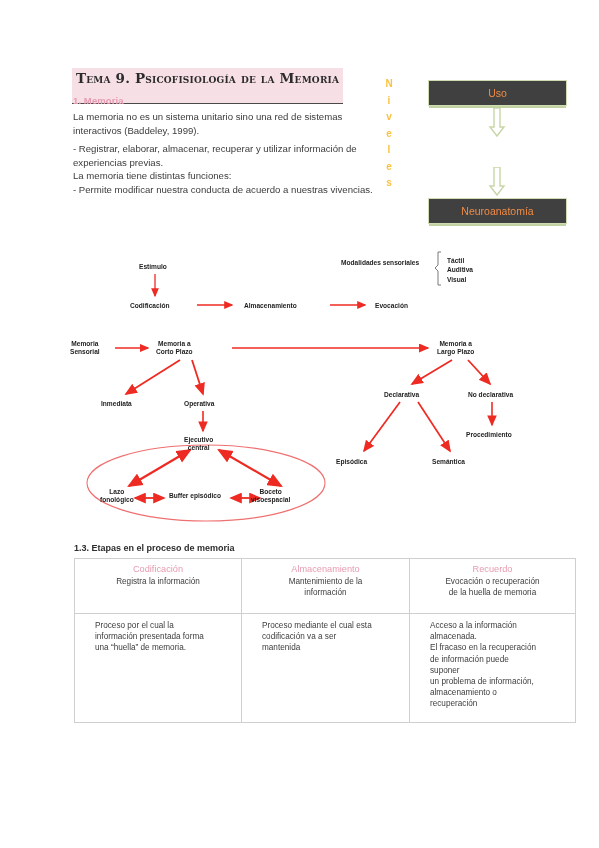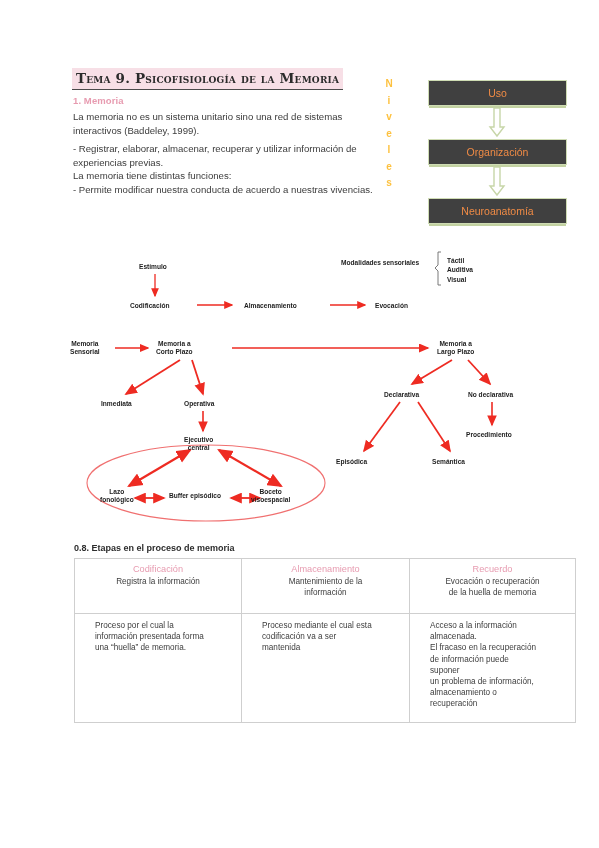--- a/index.html
+++ b/index.html
@@ -9,21 +9,21 @@
     color:#3b3b3b;
   }
   .page{position:absolute;inset:0;background:#fff;}
 
   
   #doc-title{
     position:absolute;left:72px;top:68px;
     font-family:"DejaVu Serif",serif;
     font-size:13.5px;font-weight:700;letter-spacing:.2px;
     color:#2b2b2b;background:#f7dfe6;
-    padding:2px 4px 3px 4px;
+    padding:2px 4px 17px 4px;
     border-bottom:1.3px solid #4a4a4a;
     font-variant:small-caps;
     white-space:nowrap;
   }
 
   
   #sec-heading{
     position:absolute;left:73px;top:95px;
     font-size:9.5px;font-weight:700;color:#e79bb0;letter-spacing:.1px;
   }
@@ -144,23 +144,20 @@
     </div>
 
     <div class="lvl-box" id="lvl-box-0">
       <span class="lvl-label">Uso</span>
     </div>
 
     <svg class="lvl-arrow" id="lvl-arrow-0" viewBox="0 0 18 30">
       <polygon points="6,0 12,0 12,19 16,19 9,28 2,19 6,19" fill="#ffffff" stroke="#c7d6a8" stroke-width="1.4"></polygon>
     </svg>
 
-    <div class="lvl-box" id="lvl-box-1">
-      <span class="lvl-label">Organización</span>
-    </div>
 
     <svg class="lvl-arrow" id="lvl-arrow-1" viewBox="0 0 18 30">
       <polygon points="6,0 12,0 12,19 16,19 9,28 2,19 6,19" fill="#ffffff" stroke="#c7d6a8" stroke-width="1.4"></polygon>
     </svg>
 
     <div class="lvl-box" id="lvl-box-2">
       <span class="lvl-label">Neuroanatomía</span>
     </div>
   </div>
 
@@ -257,21 +254,21 @@
       <span>Boceto</span>
       <span>visoespacial</span>
     </div>
     <div class="mem-lbl" id="mem-declarativa">Declarativa</div>
     <div class="mem-lbl" id="mem-nodeclarativa">No declarativa</div>
     <div class="mem-lbl" id="mem-procedimiento">Procedimiento</div>
     <div class="mem-lbl" id="mem-episodica">Episódica</div>
     <div class="mem-lbl" id="mem-semantica">Semántica</div>
   </div>
 
-  <div id="table-heading">0.8. Etapas en el proceso de memoria</div>
+  <div id="table-heading">1.3. Etapas en el proceso de memoria</div>
 
   <table id="etapas-table">
     <thead>
       <tr>
         <td class="col0">
           <span class="th-title">Codificación</span>
           <span class="th-sub">Registra la información</span>
         </td>
         <td class="col1">
           <span class="th-title">Almacenamiento</span>

